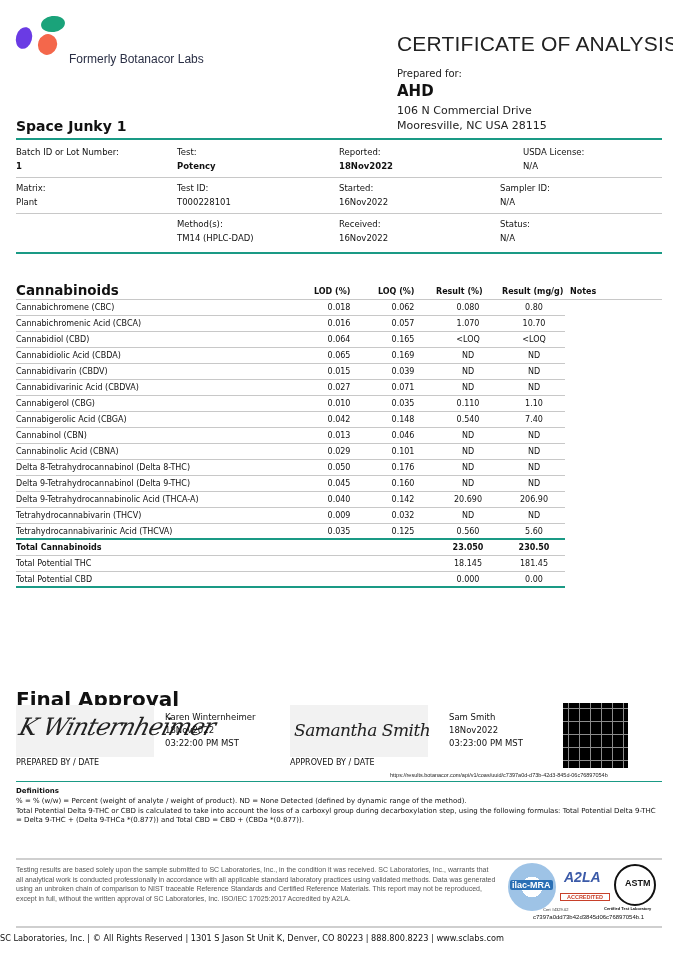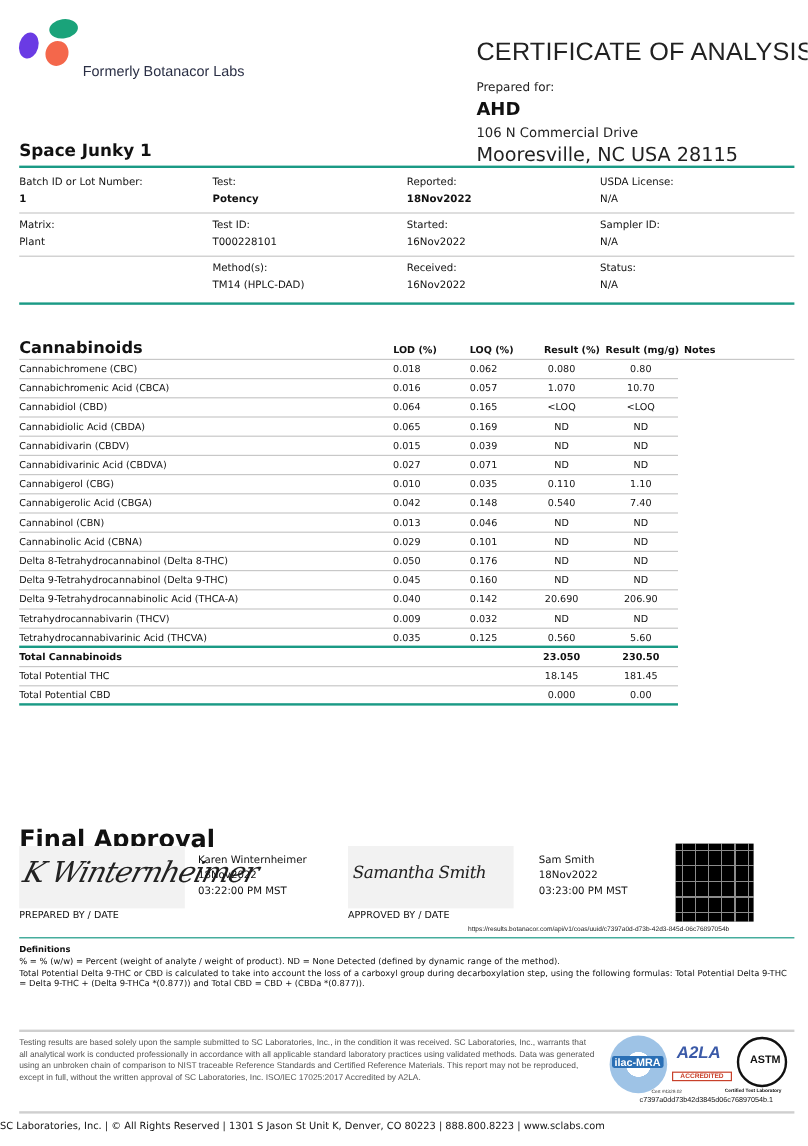--- a/index.html
+++ b/index.html
@@ -15,57 +15,57 @@
   .blob.orange { left: 22px; top: 18px; width: 19px; height: 21px; background: #f4674b; transform: rotate(20deg); }
   .logo-name { position: absolute; left: 52px; top: 4px; font-family: "Liberation Sans", sans-serif; font-size: 27px; color: #151b3a; letter-spacing: -0.5px; white-space: nowrap; }
   .logo-name b { font-weight: 900; }
   .logo-name sup { font-size: 8px; vertical-align: top; position: relative; top: 2px; }
   .logo-sub { position: absolute; left: 53px; top: 36px; font-family: "Liberation Sans", sans-serif; font-size: 12px; color: #2a2f45; white-space: nowrap; }
 
   .coa-title { left: 397px; top: 32px; font-family: "Liberation Sans", sans-serif; font-size: 21px; font-weight: 300; color: #222; letter-spacing: 0.2px; white-space: nowrap; }
   .prepared-for { left: 397px; top: 68px; font-size: 10px; color: #222; }
   .client-name { left: 397px; top: 82px; font-size: 15px; font-weight: bold; color: #111; }
   .addr1 { left: 397px; top: 104px; font-size: 11px; color: #222; }
-  .addr2 { left: 397px; top: 119px; font-size: 16px; color: #222; }
+  .addr2 { left: 397px; top: 119px; font-size: 11px; color: #222; }
 
   .product-name { left: 16px; top: 118px; font-size: 14px; font-weight: bold; color: #111; }
   .teal-line { left: 16px; height: 2px; background: #1a9a85; }
   .grey-line { left: 16px; height: 1px; background: #c8c8c8; }
 
   .info-grid { left: 16px; top: 142px; width: 646px; }
   .info-row { position: relative; height: 36px; border-bottom: 1px solid #c8c8c8; }
   .info-row.last { border-bottom: none; }
   .info-cell { position: absolute; top: 3px; font-size: 8.5px; line-height: 14px; color: #111; }
   .info-cell .lbl { display: block; }
   .info-cell .val { display: block; }
   .info-cell .val.bold { font-weight: bold; }
 
   
   .cann-title { left: 16px; top: 282px; font-size: 13.5px; font-weight: bold; color: #111; }
-  .th { top: 287px; font-size: 8px; font-weight: bold; color: #111; text-align: right; white-space: nowrap; }
+  .th { top: 287px; font-size: 8px; font-weight: bold; color: #111; text-align: left; white-space: nowrap; }
   .table-header-line { left: 16px; top: 299px; width: 646px; height: 1px; background: #c8c8c8; }
   .rows { left: 16px; top: 300px; width: 549px; }
   .row { position: relative; height: 16px; border-bottom: 1px solid #c8c8c8; font-size: 8px; line-height: 15px; color: #111; }
   .row.teal-bottom { border-bottom: 2px solid #1a9a85; }
   .row.bold { font-weight: bold; }
   .row .c { position: absolute; top: 0; text-align: center; }
   .row .n { left: 0; }
   .row .lod { left: 298px; width: 50px; }
   .row .loq { left: 362px; width: 50px; }
   .row .r1 { left: 420px; width: 64px; }
   .row .r2 { left: 488px; width: 60px; }
 
   
   .final-title { left: 16px; top: 687px; font-size: 20px; font-weight: bold; color: #111; }
   .sig-box { background: #f2f2f2; }
   .sig1 { left: 16px; top: 705px; width: 138px; height: 52px; }
   .sig2 { left: 290px; top: 705px; width: 138px; height: 52px; }
   .sig-text { position: absolute; left: 4px; top: 8px; font-family: "DejaVu Serif", serif; font-style: italic; color: #222; white-space: nowrap; }
   .sig1 .sig-text { font-size: 24px; letter-spacing: -1px; transform: skewX(-15deg); }
-  .sig2 .sig-text { font-size: 14px; top: 15px; letter-spacing: -0.5px; text-align: right; }
+  .sig2 .sig-text { font-size: 17px; top: 15px; letter-spacing: -0.5px; text-align: right; }
   .signer { font-size: 8.5px; line-height: 13px; color: #111; }
   .sig-role { font-size: 8px; color: #111; }
   .qr { left: 563px; top: 703px; width: 65px; height: 65px; background: #000; }
   .qr-inner { position: absolute; inset: 0; background:
      repeating-linear-gradient(90deg, transparent 0 5px, #fff 5px 6px, transparent 6px 11px),
      repeating-linear-gradient(0deg, transparent 0 7px, #fff 7px 8px, transparent 8px 13px);
      opacity: 0.55; }
   .url { left: 390px; top: 772px; font-family: "Liberation Sans", sans-serif; font-size: 5.5px; color: #222; white-space: nowrap; }
 
   .def-title { left: 16px; top: 787px; font-size: 7px; font-weight: bold; color: #111; }
@@ -113,21 +113,21 @@
         <span class="val bold">1</span>
       </div>
     <div class="info-cell" style="left:161px">
         <span class="lbl">Test:</span>
         <span class="val bold">Potency</span>
       </div>
     <div class="info-cell" style="left:323px">
         <span class="lbl">Reported:</span>
         <span class="val bold">18Nov2022</span>
       </div>
-    <div class="info-cell" style="left:484px">
+    <div class="info-cell" style="left:507px">
         <span class="lbl">USDA License:</span>
         <span class="val">N/A</span>
       </div>
   </div>
   <div class="info-row">
     <div class="info-cell" style="left:0">
         <span class="lbl">Matrix:</span>
         <span class="val">Plant</span>
       </div>
     <div class="info-cell" style="left:161px">

